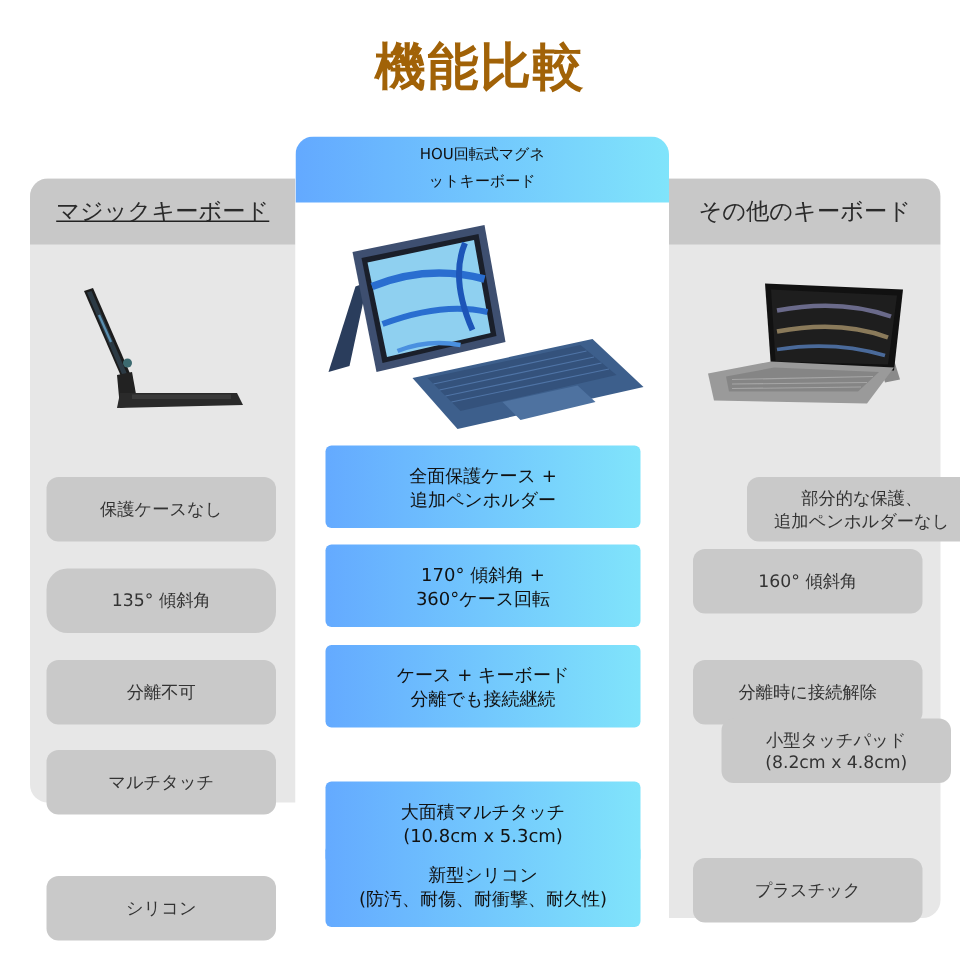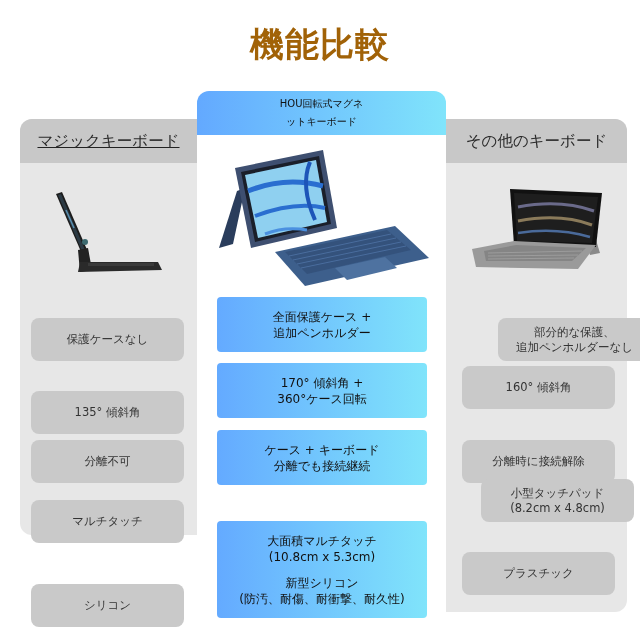--- a/index.html
+++ b/index.html
@@ -98,21 +98,21 @@
     <polygon points="14,66 46,60 116,63 102,76 16,76" fill="#858585"></polygon>
     <g stroke="#a6a6a6" stroke-width="0.7">
       <line x1="18" y1="68" x2="112" y2="66"></line>
       <line x1="18" y1="71" x2="108" y2="70"></line>
       <line x1="18" y1="74" x2="104" y2="73"></line>
     </g>
   </svg>
 </div>
 
 <div class="pill gray" style="left:31px;top:318px;">保護ケースなし</div>
-<div class="pill gray" style="left:31px;top:391px;">135° 傾斜角</div>
+<div class="pill gray" style="left:31px;top:379px;border-radius:14px;">135° 傾斜角</div>
 <div class="pill gray" style="left:31px;top:440px;">分離不可</div>
 <div class="pill gray" style="left:31px;top:500px;">マルチタッチ</div>
 <div class="pill gray" style="left:31px;top:584px;">シリコン</div>
 
 <div class="pill blue" style="left:217px;top:297px;">全面保護ケース +
 追加ペンホルダー</div>
 <div class="pill blue" style="left:217px;top:363px;">170° 傾斜角 +
 360°ケース回転</div>
 <div class="pill blue" style="left:217px;top:430px;">ケース + キーボード
 分離でも接続継続</div>
@@ -120,13 +120,13 @@
 (10.8cm x 5.3cm)</div>
 <div class="pill blue" style="left:217px;top:563px;">新型シリコン
 (防汚、耐傷、耐衝撃、耐久性)</div>
 
 <div class="pill gray" style="left:462px;top:318px;margin-left:36px;">部分的な保護、
 追加ペンホルダーなし</div>
 <div class="pill gray" style="left:462px;top:366px;">160° 傾斜角</div>
 <div class="pill gray" style="left:462px;top:440px;">分離時に接続解除</div>
 <div class="pill gray" style="left:462px;top:479px;margin-left:19px;">小型タッチパッド
 (8.2cm x 4.8cm)</div>
-<div class="pill gray" style="left:462px;top:552px;">プラスチック</div>
+<div class="pill gray" style="left:462px;top:572px;">プラスチック</div>
 
 </body></html>

